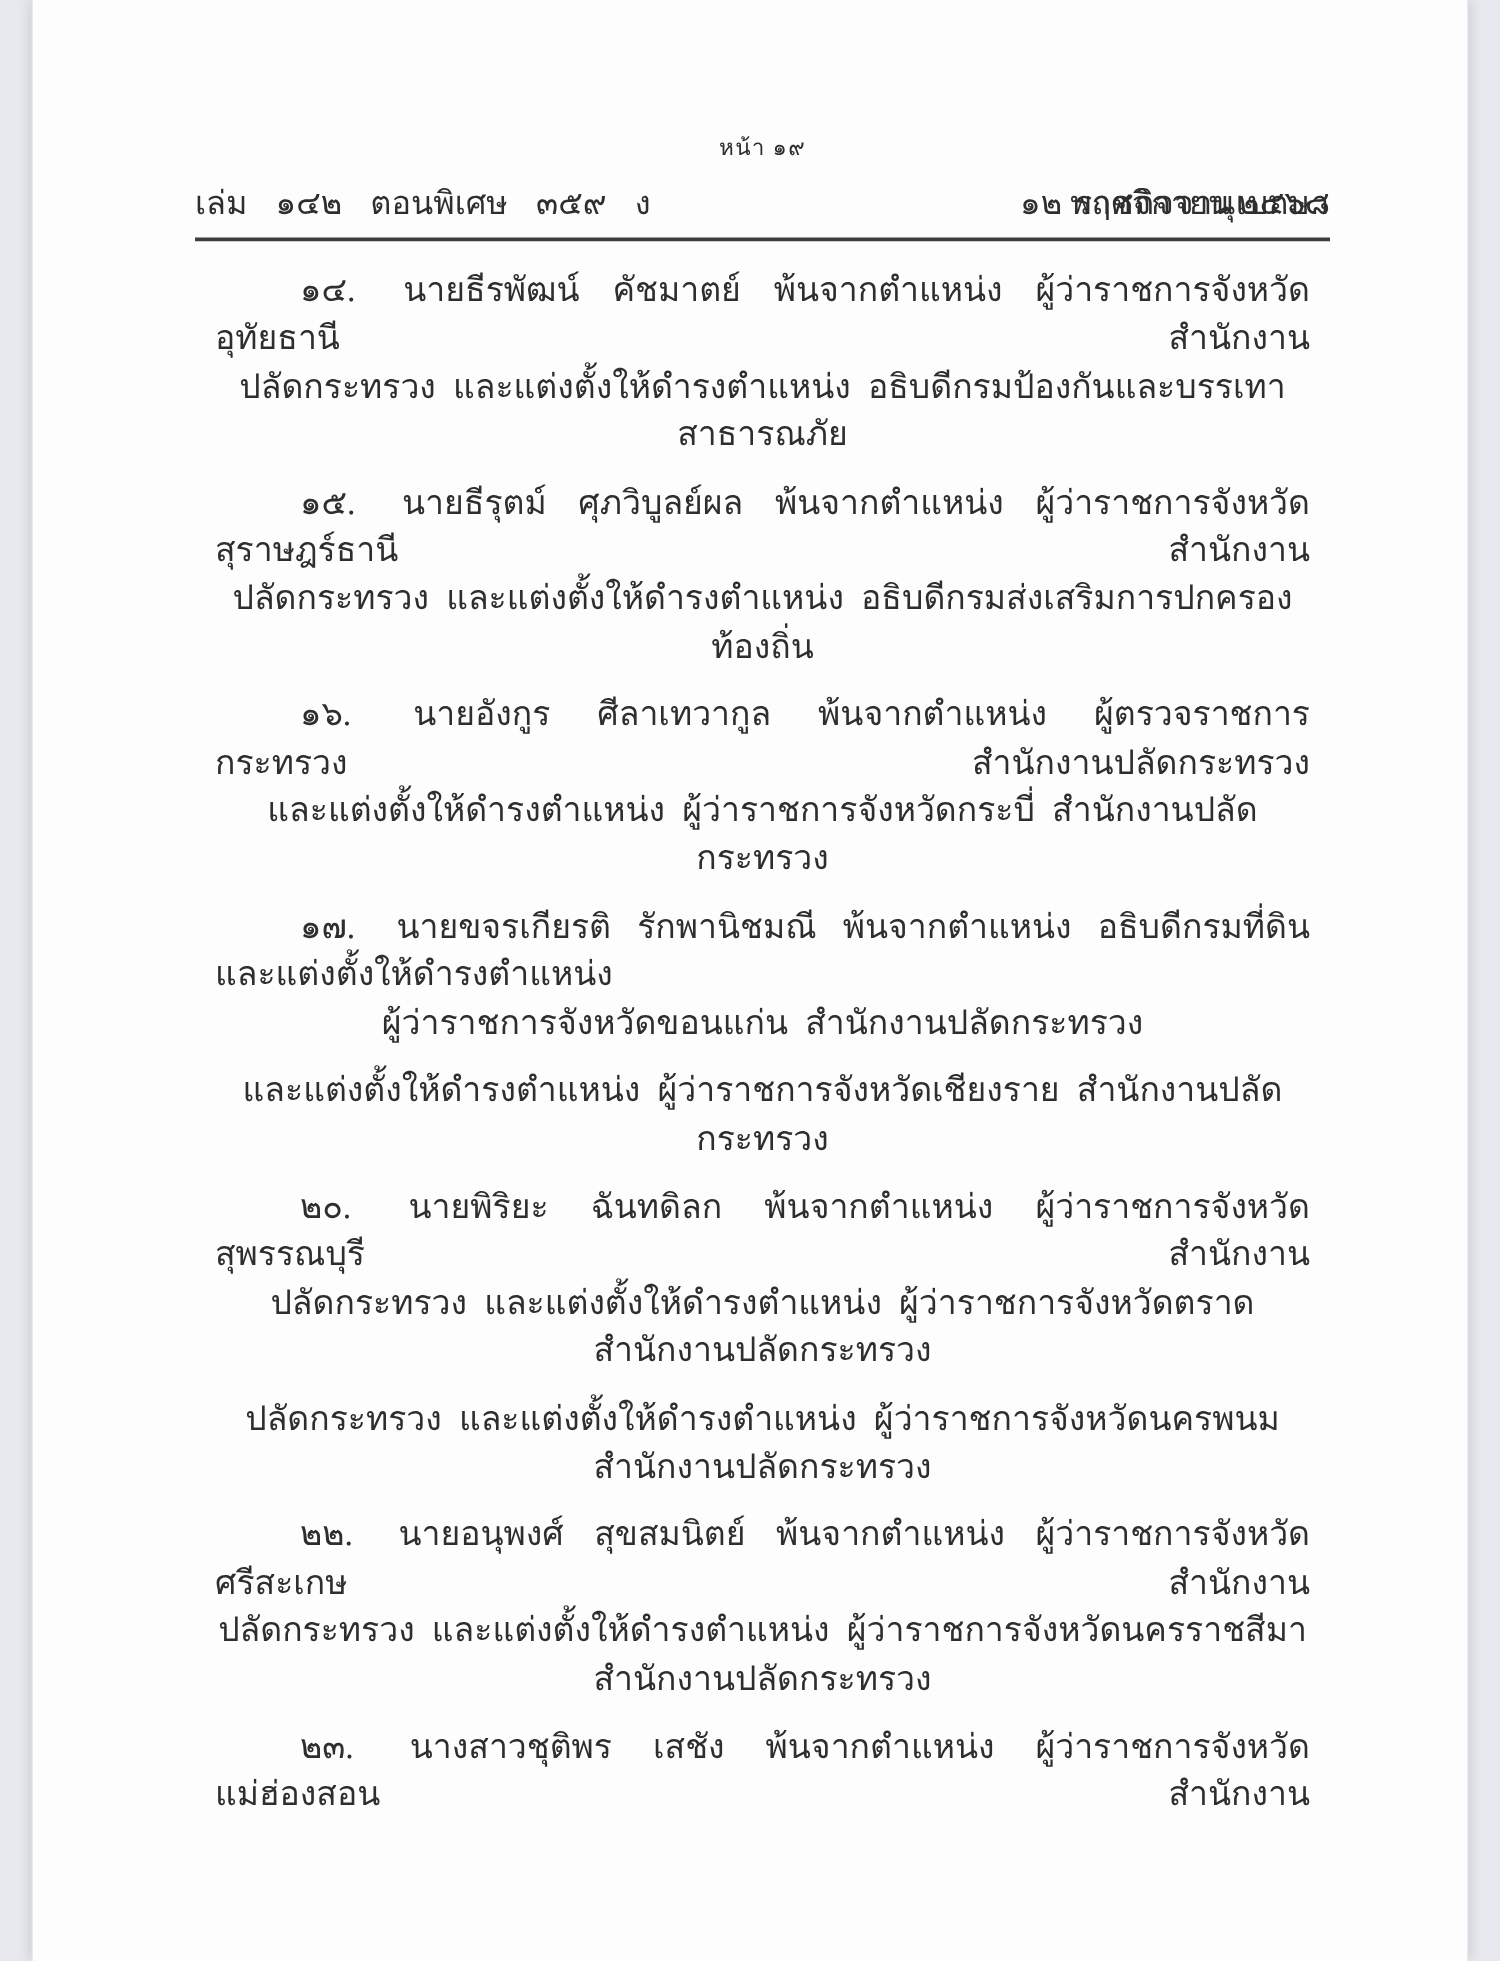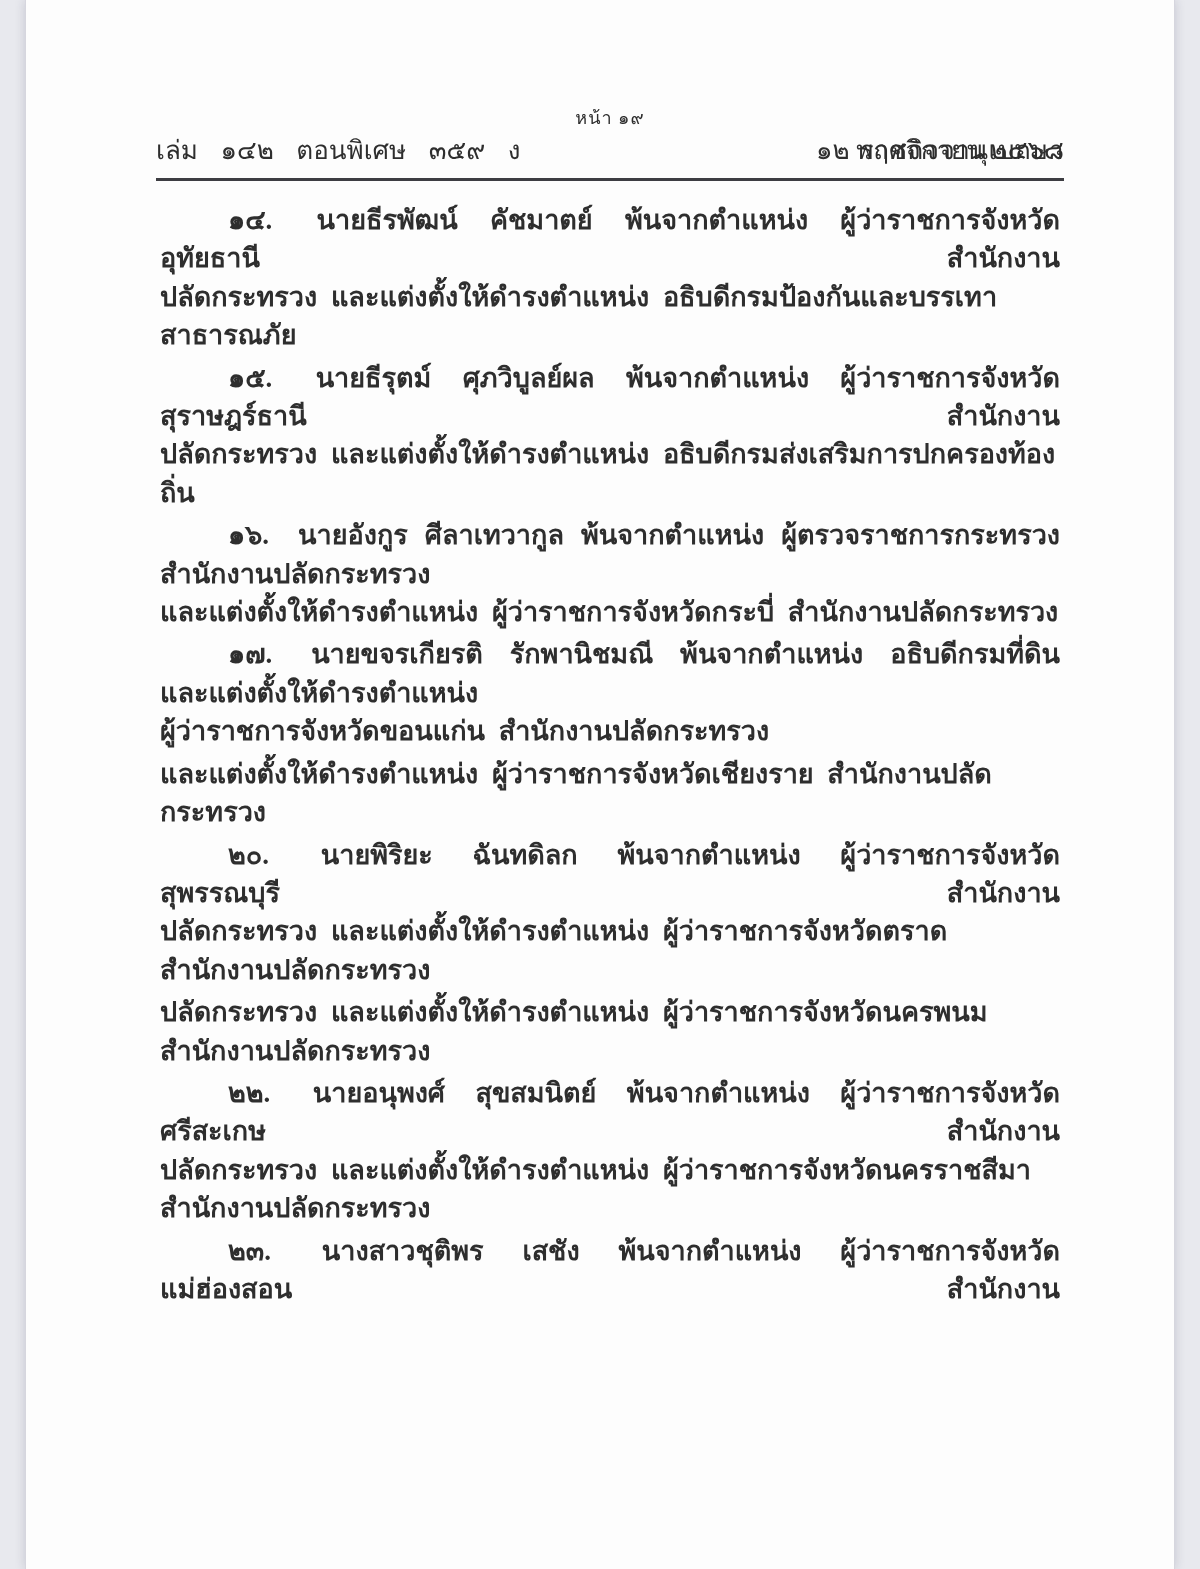--- a/index.html
+++ b/index.html
@@ -33,21 +33,21 @@
     text-align: center;
     font-size: 18px;
     line-height: 32px;
     letter-spacing: 1px;
   }
   .masthead {
     position: relative;
     display: flex;
     justify-content: space-between;
     align-items: baseline;
-    margin-top: 0;
+    margin-top: 12px;
     font-size: 26px;
     line-height: 34px;
   }
   .masthead .volume-group span {
     margin-right: 16px;
   }
   .masthead .volume-group span:last-child {
     margin-right: 0;
   }
   .gazette-name {
@@ -62,36 +62,35 @@
     border-top: 3px solid #3d3d42;
     margin: 10px 0 0 0;
   }
   .items {
     margin-top: 20px;
     font-size: 27px;
     line-height: 38.4px;
     word-spacing: 7px;
   }
   p.item {
-    margin: 4px;
+    margin: 16px;
     padding: 0;
-    font-weight: bold;
   }
   p.item .l1 {
     display: block;
     text-indent: 68px;
     text-align: justify;
     text-align-last: justify;
   }
   p.item .l1 .num {
     margin-right: 12px;
   }
   p.item .l2 {
     display: block;
-    text-align: left;
+    text-align: center;
   }
 </style>
 </head>
 <body>
 
 <div class="page">
   <div class="content">
 
     <header>
       <div class="page-number">หน้า ๑๙</div>

